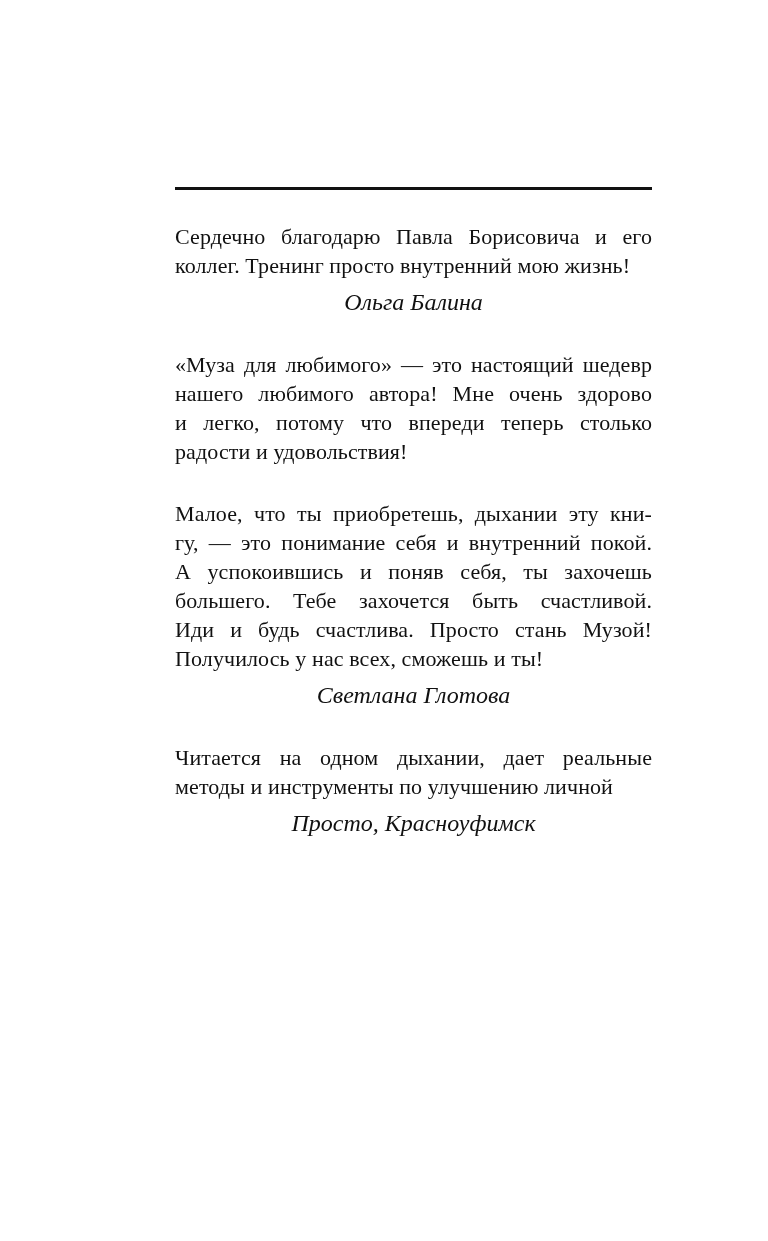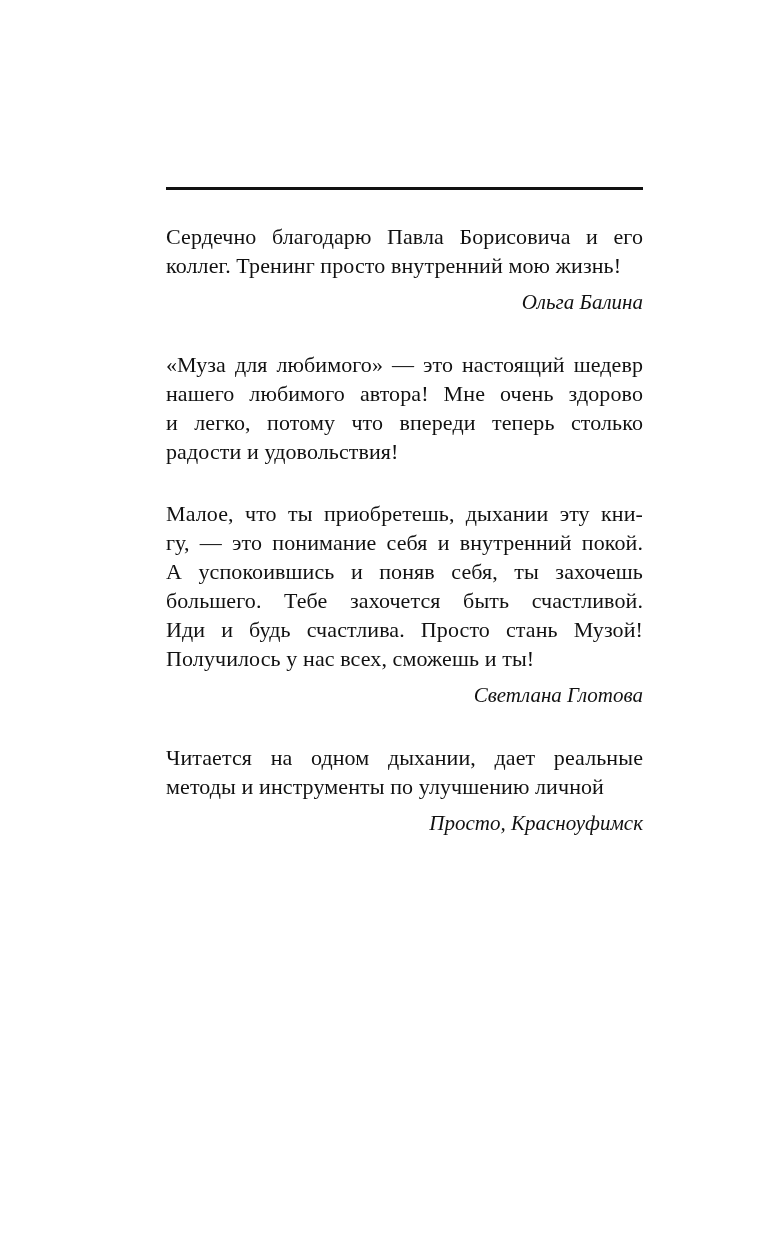--- a/index.html
+++ b/index.html
@@ -11,21 +11,21 @@
     position: relative;
     width: 768px;
     height: 1241px;
     background: #ffffff;
     overflow: hidden;
     font-family: "Liberation Serif", "DejaVu Serif", serif;
     color: #111111;
   }
   .content {
     position: absolute;
-    left: 166px;
+    left: 175px;
     top: 187px;
     width: 477px;
   }
   .divider {
     height: 3px;
     background: #111111;
     margin: 0 0 32px 0;
   }
   .testimonial {
     margin: 0 0 33px 0;
@@ -38,24 +38,24 @@
   .quote .line {
     text-align: justify;
     text-align-last: justify;
     white-space: normal;
   }
   .quote .line:last-child {
     text-align-last: left;
   }
   .attribution {
     margin-top: 8px;
-    font-size: 21px;
+    font-size: 24px;
     line-height: 29px;
     font-style: italic;
-    text-align: right;
+    text-align: center;
   }
 </style>
 </head>
 <body>
 
 <div class="page">
   <div class="content">
 
     <div class="divider"></div>
 

